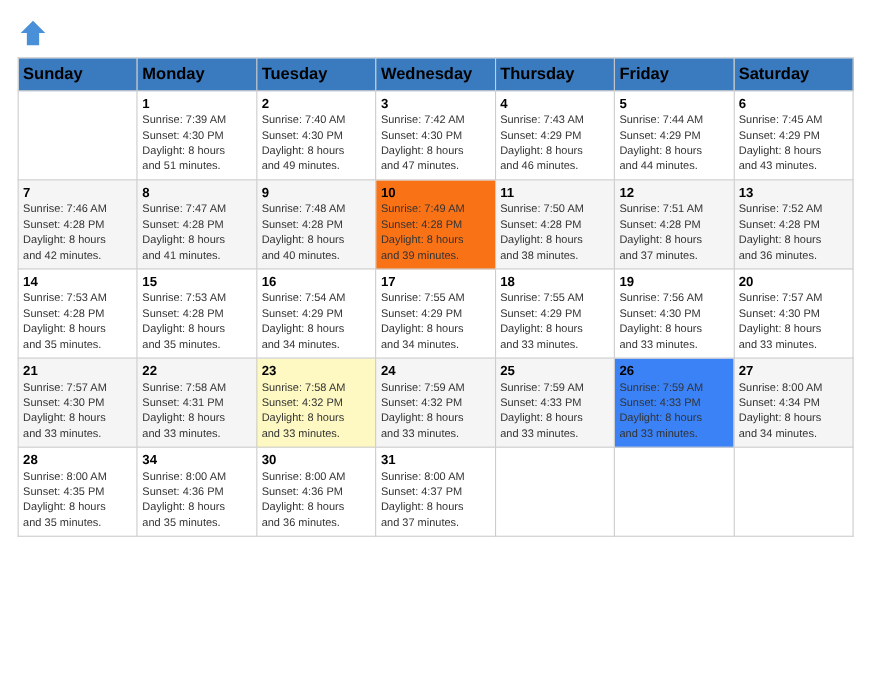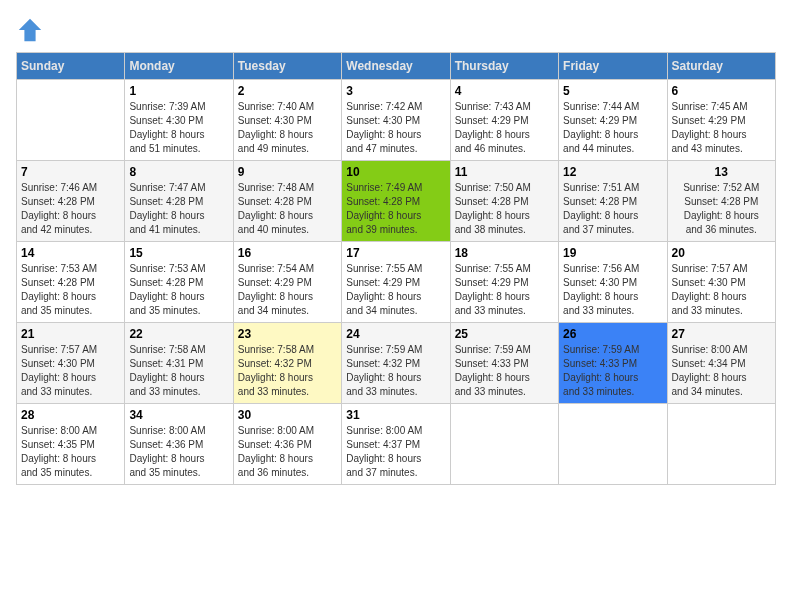--- a/index.html
+++ b/index.html
@@ -48,24 +48,24 @@
       color: #333;
       margin-bottom: 8px;
     }
     .calendar {
       width: 100%;
       border-collapse: collapse;
       font-size: 11px;
     }
     .calendar th {
       background-color: #3a7abf;
-      color: #e5e5e5;
+      color: #000000;
       padding: 6px 4px;
       text-align: left;
-      font-size: 12px;
+      font-size: 15px;
       border: 1px solid #ccc;
     }
     .calendar td {
       border: 1px solid #ccc;
       padding: 4px;
       vertical-align: top;
       width: calc(100% / 7);
       min-height: 80px;
       background: #fff;
     }
@@ -178,42 +178,42 @@
 Daylight: 8 hours
 and 41 minutes.</div>
         </td>
         <td style="background-color: rgb(245, 245, 245);">
           <span class="day-number">9</span>
           <div class="day-info" style="white-space: pre-line;">Sunrise: 7:48 AM
 Sunset: 4:28 PM
 Daylight: 8 hours
 and 40 minutes.</div>
         </td>
-        <td style="background-color: #84cc16;">
+        <td style="background-color: #f97316;">
           <span class="day-number">10</span>
           <div class="day-info" style="white-space: pre-line;">Sunrise: 7:49 AM
 Sunset: 4:28 PM
 Daylight: 8 hours
 and 39 minutes.</div>
         </td>
         <td style="background-color: rgb(245, 245, 245);">
           <span class="day-number">11</span>
           <div class="day-info" style="white-space: pre-line;">Sunrise: 7:50 AM
 Sunset: 4:28 PM
 Daylight: 8 hours
 and 38 minutes.</div>
         </td>
         <td style="background-color: rgb(245, 245, 245);">
           <span class="day-number">12</span>
           <div class="day-info" style="white-space: pre-line;">Sunrise: 7:51 AM
 Sunset: 4:28 PM
 Daylight: 8 hours
 and 37 minutes.</div>
         </td>
-        <td style="background-color: rgb(245, 245, 245); text-align: center;">
+        <td style="background-color: rgb(245, 245, 245);">
           <span class="day-number">13</span>
           <div class="day-info" style="white-space: pre-line;">Sunrise: 7:52 AM
 Sunset: 4:28 PM
 Daylight: 8 hours
 and 36 minutes.</div>
         </td>
       </tr>
       <tr>
         <td>
           <span class="day-number">14</span>

